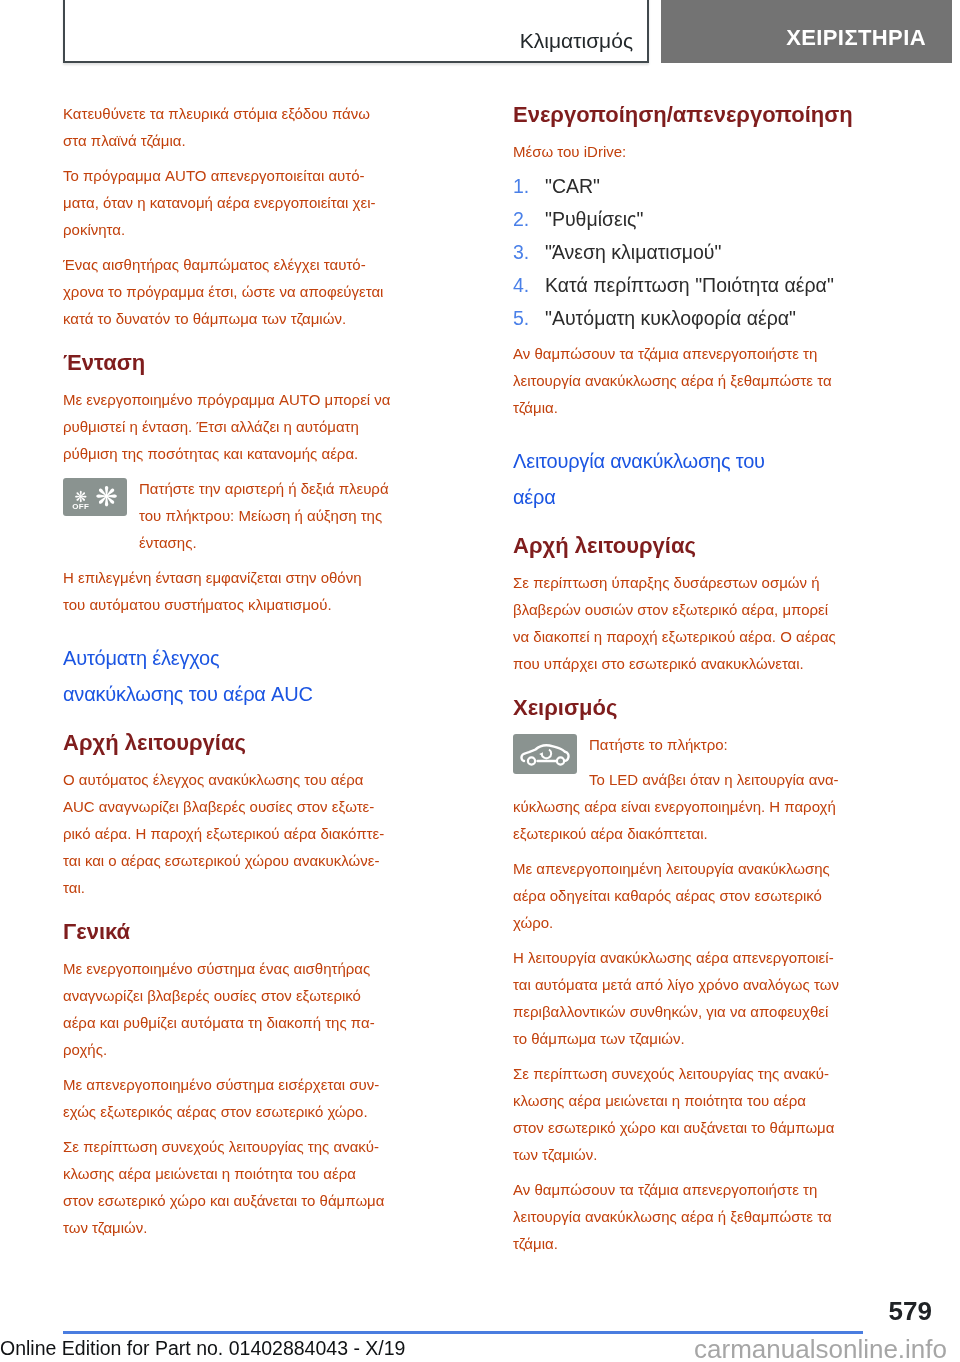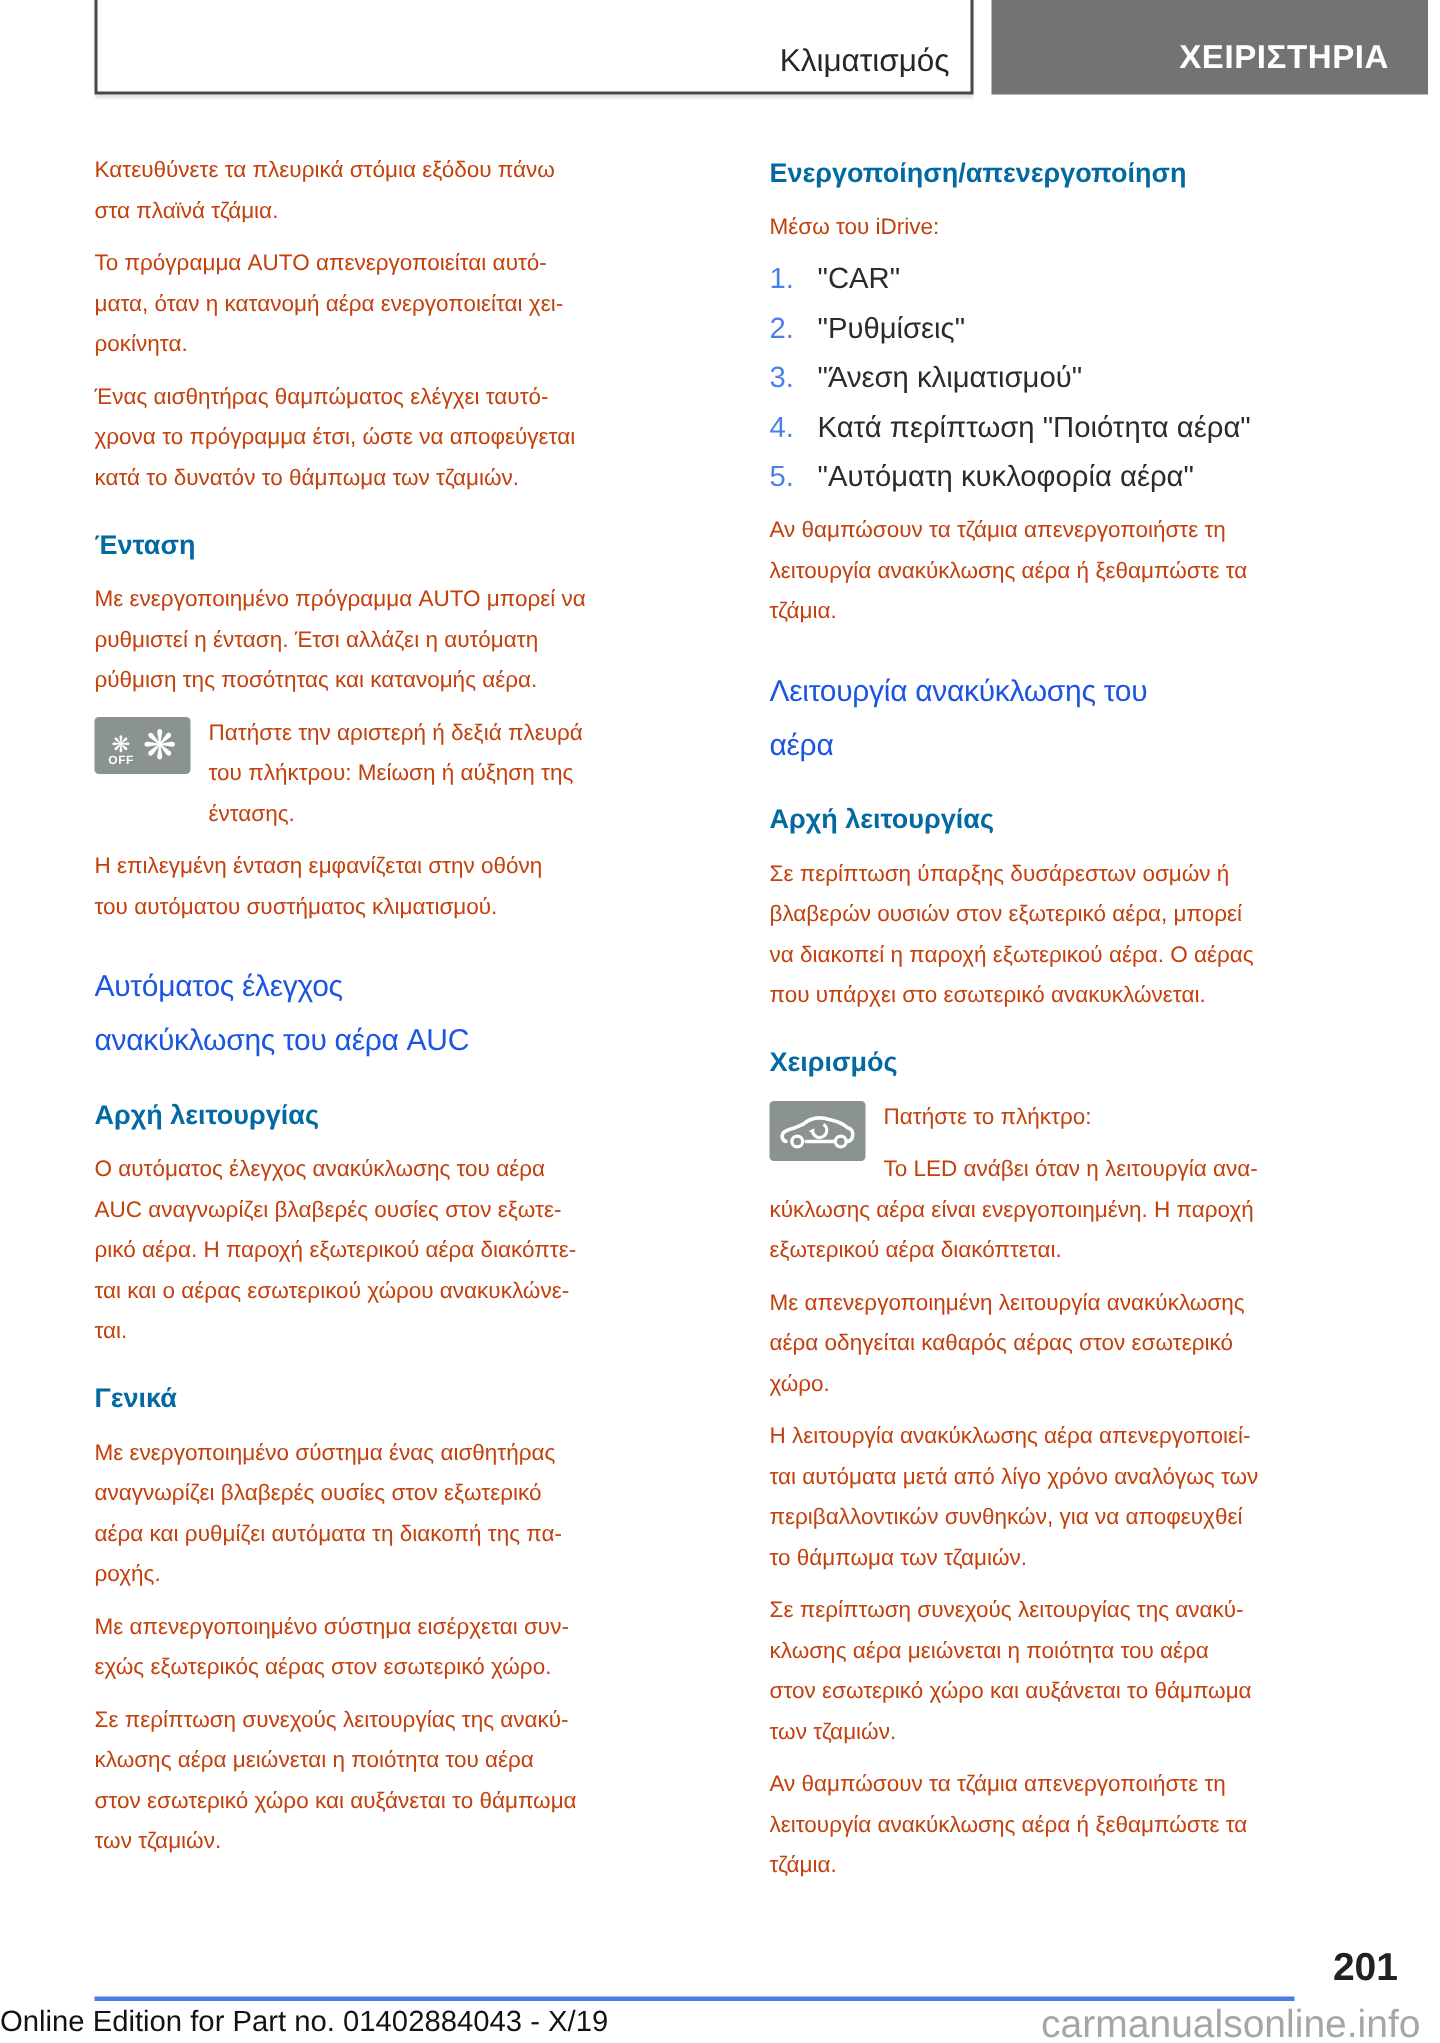--- a/index.html
+++ b/index.html
@@ -19,21 +19,21 @@
     position:absolute;left:661px;top:0;width:291px;height:63px;
     box-sizing:border-box;background:#737373;color:#ffffff;
     display:flex;align-items:flex-end;justify-content:flex-end;
     padding:0 26px 12px 0;font-size:22px;font-weight:bold;letter-spacing:0.4px;
   }
   
   .columns{position:absolute;top:100px;left:63px;display:flex;gap:36px;}
   .col{width:414px;}
   .p{white-space:pre-line;font-size:15px;line-height:27px;margin:0 0 8px 0;color:#c2410c;}
   .h1{white-space:pre-line;font-size:20px;line-height:36px;font-weight:normal;color:#1b55e2;margin:22px 0 12px 0;letter-spacing:-0.2px;}
-  .h2{font-size:18px;line-height:30px;font-weight:bold;color:#0369a1;margin:16px 0 8px 0;}
+  .h2{font-size:22px;line-height:30px;font-weight:bold;color:#7f1d1d;margin:16px 0 8px 0;}
   .h2-first{margin-top:0;}
   
   .steps{margin:2px 0 8px 0;}
   .step{display:flex;font-size:19.5px;line-height:27px;margin-bottom:6px;}
   .step-num{color:#4a80e8;width:32px;flex:0 0 32px;}
   .step-text{color:#2b2b2b;}
   
   .icon-para::after{content:"";display:block;clear:both;}
   .key-button{
     float:left;width:64px;height:38px;background:#8a9390;border-radius:3px;
@@ -88,21 +88,21 @@
           <span class="fan-big">❋</span>
         </div>
         <p class="p">Πατήστε την αριστερή ή δεξιά πλευρά
 του πλήκτρου: Μείωση ή αύξηση της
 έντασης.</p>
       </div>
 
       <p class="p">Η επιλεγμένη ένταση εμφανίζεται στην οθόνη
 του αυτόματου συστήματος κλιματισμού.</p>
 
-      <div class="h1">Αυτόματος έλεγχος
+      <div class="h1">Αυτόματη έλεγχος
 ανακύκλωσης του αέρα AUC</div>
       <div class="h2">Αρχή λειτουργίας</div>
       <p class="p">Ο αυτόματος έλεγχος ανακύκλωσης του αέρα
 AUC αναγνωρίζει βλαβερές ουσίες στον εξωτε-
 ρικό αέρα. Η παροχή εξωτερικού αέρα διακόπτε-
 ται και ο αέρας εσωτερικού χώρου ανακυκλώνε-
 ται.</p>
 
       <div class="h2">Γενικά</div>
       <p class="p">Με ενεργοποιημένο σύστημα ένας αισθητήρας
@@ -185,18 +185,18 @@
       <p class="p">Σε περίπτωση συνεχούς λειτουργίας της ανακύ-
 κλωσης αέρα μειώνεται η ποιότητα του αέρα
 στον εσωτερικό χώρο και αυξάνεται το θάμπωμα
 των τζαμιών.</p>
       <p class="p">Αν θαμπώσουν τα τζάμια απενεργοποιήστε τη
 λειτουργία ανακύκλωσης αέρα ή ξεθαμπώστε τα
 τζάμια.</p>
     </div>
   </div>
 
-  <div class="page-num">201</div>
+  <div class="page-num">579</div>
   <div class="footer-line"></div>
   <div class="edition">Online Edition for Part no. 01402884043 - X/19</div>
   <div class="watermark">carmanualsonline.info</div>
 
 </div>
 
 </body></html>

